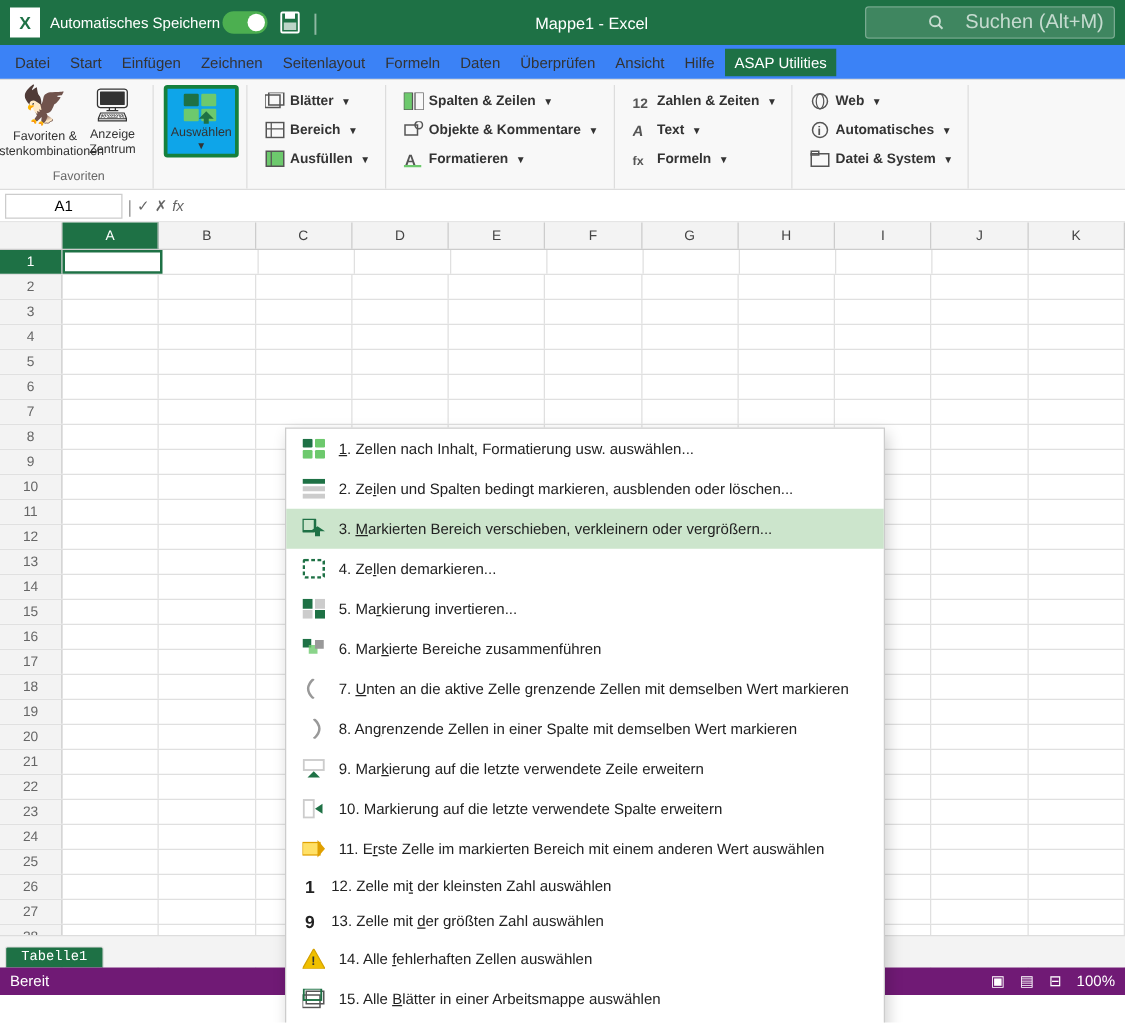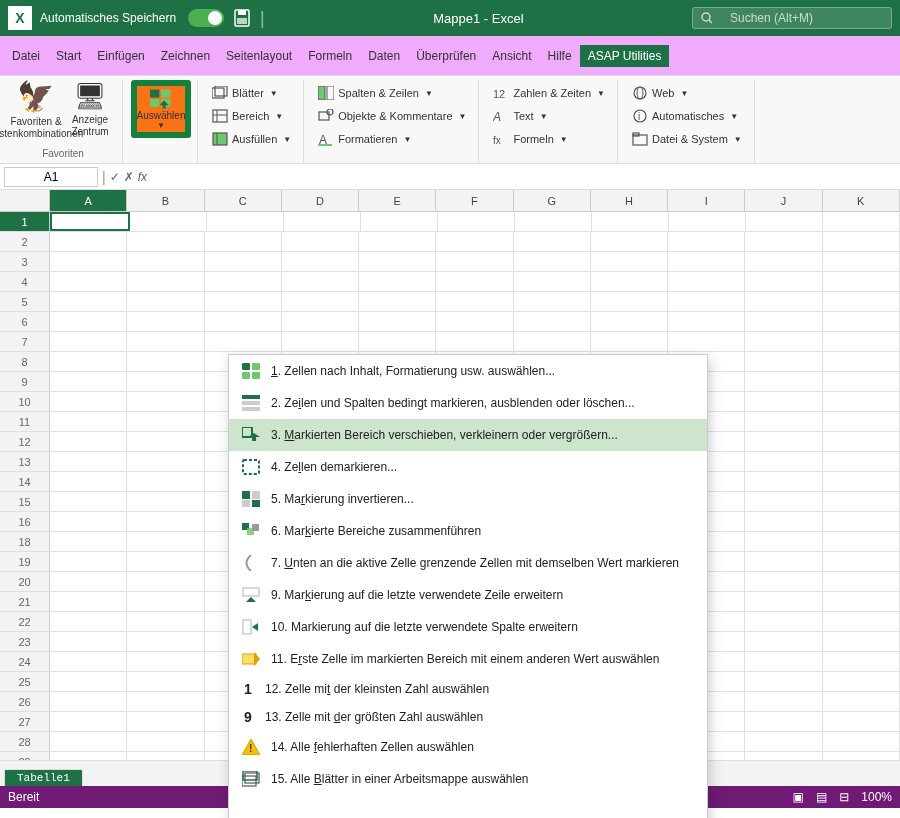--- a/index.html
+++ b/index.html
@@ -16,21 +16,21 @@
       gap: 8px;
     }
     .title-bar-logo {
       width: 24px; height: 24px;
       background: #fff;
       display: flex; align-items: center; justify-content: center;
       font-weight: bold; font-size: 11px; color: #1e7145;
       flex-shrink: 0;
     }
     .title-bar-autosave {
-      display: flex; align-items: center; gap: 12px; font-size: 12px; color: white;
+      display: flex; align-items: center; gap: 2px; font-size: 12px; color: white;
     }
     .toggle-switch {
       width: 36px; height: 18px; background: #4CAF50; border-radius: 9px;
       position: relative; display: inline-block;
     }
     .toggle-switch::after {
       content: '';
       position: absolute;
       right: 2px; top: 2px;
       width: 14px; height: 14px;
@@ -39,33 +39,34 @@
     }
     .title-bar-filename {
       flex: 1; text-align: center; font-size: 13px; color: white;
     }
     .title-bar-search {
       background: rgba(255,255,255,0.15);
       border: 1px solid rgba(255,255,255,0.3);
       border-radius: 3px;
       padding: 3px 8px;
       color: white;
-      font-size: 12px;
+      font-size: 16px;
       display: flex; align-items: center; gap: 17px;
       min-width: 200px;
+      justify-content: flex-end;
     }
 
     
     .menu-bar {
-      background: #f0abfc;
+      background: #3b82f6;
       border-bottom: 1px solid #ddd;
       display: flex;
       align-items: center;
       padding: 0 4px;
-      height: 40px;
+      height: 28px;
     }
     .menu-item {
       padding: 4px 8px;
       font-size: 12px;
       cursor: pointer;
       color: #333;
     }
     .menu-item.active { background: #1e7145; color: white; }
 
     
@@ -93,26 +94,26 @@
       margin-top: auto;
       padding-top: 2px;
     }
     .ribbon-btn-large {
       display: flex; flex-direction: column; align-items: center; justify-content: center;
       width: 52px; height: 58px;
       cursor: pointer; border-radius: 3px;
       font-size: 10px; text-align: center; color: #333;
       padding: 2px;
     }
-    .ribbon-btn-large.active { background: #f97316; border: 6px solid #15803d; }
+    .ribbon-btn-large.active { background: #0ea5e9; border: 3px solid #15803d; }
     .ribbon-btn-large .icon { font-size: 28px; margin-bottom: 2px; }
     .ribbon-btn-small {
       display: flex; align-items: center; gap: 4px;
       padding: 2px 6px; cursor: pointer; border-radius: 2px;
-      font-size: 11px; color: #333; white-space: nowrap; height: 22px;
+      font-size: 11px; color: #333; white-space: nowrap; height: 22px; font-weight: bold;
     }
     .ribbon-col { display: flex; flex-direction: column; gap: 1px; padding-top: 2px; }
 
     
     .formula-bar {
       display: flex;
       align-items: center;
       height: 26px;
       border-bottom: 1px solid #ddd;
       background: #fff;
@@ -665,20 +666,34 @@
         <div class="cell"></div>
         <div class="cell"></div>
         <div class="cell"></div>
         <div class="cell"></div>
         <div class="cell"></div>
         <div class="cell"></div>
         <div class="cell"></div>
         <div class="cell"></div>
       </div>
     <div class="grid-row">
+        <div class="row-num">17</div>
+        <div class="cell"></div>
+        <div class="cell"></div>
+        <div class="cell"></div>
+        <div class="cell"></div>
+        <div class="cell"></div>
+        <div class="cell"></div>
+        <div class="cell"></div>
+        <div class="cell"></div>
+        <div class="cell"></div>
+        <div class="cell"></div>
+        <div class="cell"></div>
+      </div>
+    <div class="grid-row">
         <div class="row-num">18</div>
         <div class="cell"></div>
         <div class="cell"></div>
         <div class="cell"></div>
         <div class="cell"></div>
         <div class="cell"></div>
         <div class="cell"></div>
         <div class="cell"></div>
         <div class="cell"></div>
         <div class="cell"></div>
@@ -910,20 +925,28 @@
 
     <div class="dropdown-item">
       <div class="dropdown-item-icon">
         <svg width="18" height="16" viewBox="0 0 18 16">
             <path d="M9 0 Q0 8 9 16" fill="none" stroke="#999" stroke-width="2"></path>
           </svg>
       </div>
       <span>7. <span class="underline">U</span>nten an die aktive Zelle grenzende Zellen mit demselben Wert markieren</span>
     </div>
 
+    <div class="dropdown-item">
+      <div class="dropdown-item-icon">
+        <svg width="18" height="16" viewBox="0 0 18 16">
+            <path d="M9 0 Q18 8 9 16" fill="none" stroke="#999" stroke-width="2"></path>
+          </svg>
+      </div>
+      <span>8. An<span class="underline">g</span>renzende Zellen in einer Spalte mit demselben Wert markieren</span>
+    </div>
 
     <div class="dropdown-item">
       <div class="dropdown-item-icon">
         <svg width="18" height="16" viewBox="0 0 18 16">
             <rect x="1" y="1" width="16" height="8" fill="none" stroke="#ccc" stroke-width="1.5"></rect>
             <polygon points="9,10 14,15 4,15" fill="#1e7145"></polygon>
           </svg>
       </div>
       <span>9. Mar<span class="underline">k</span>ierung auf die letzte verwendete Zeile erweitern</span>
     </div>

